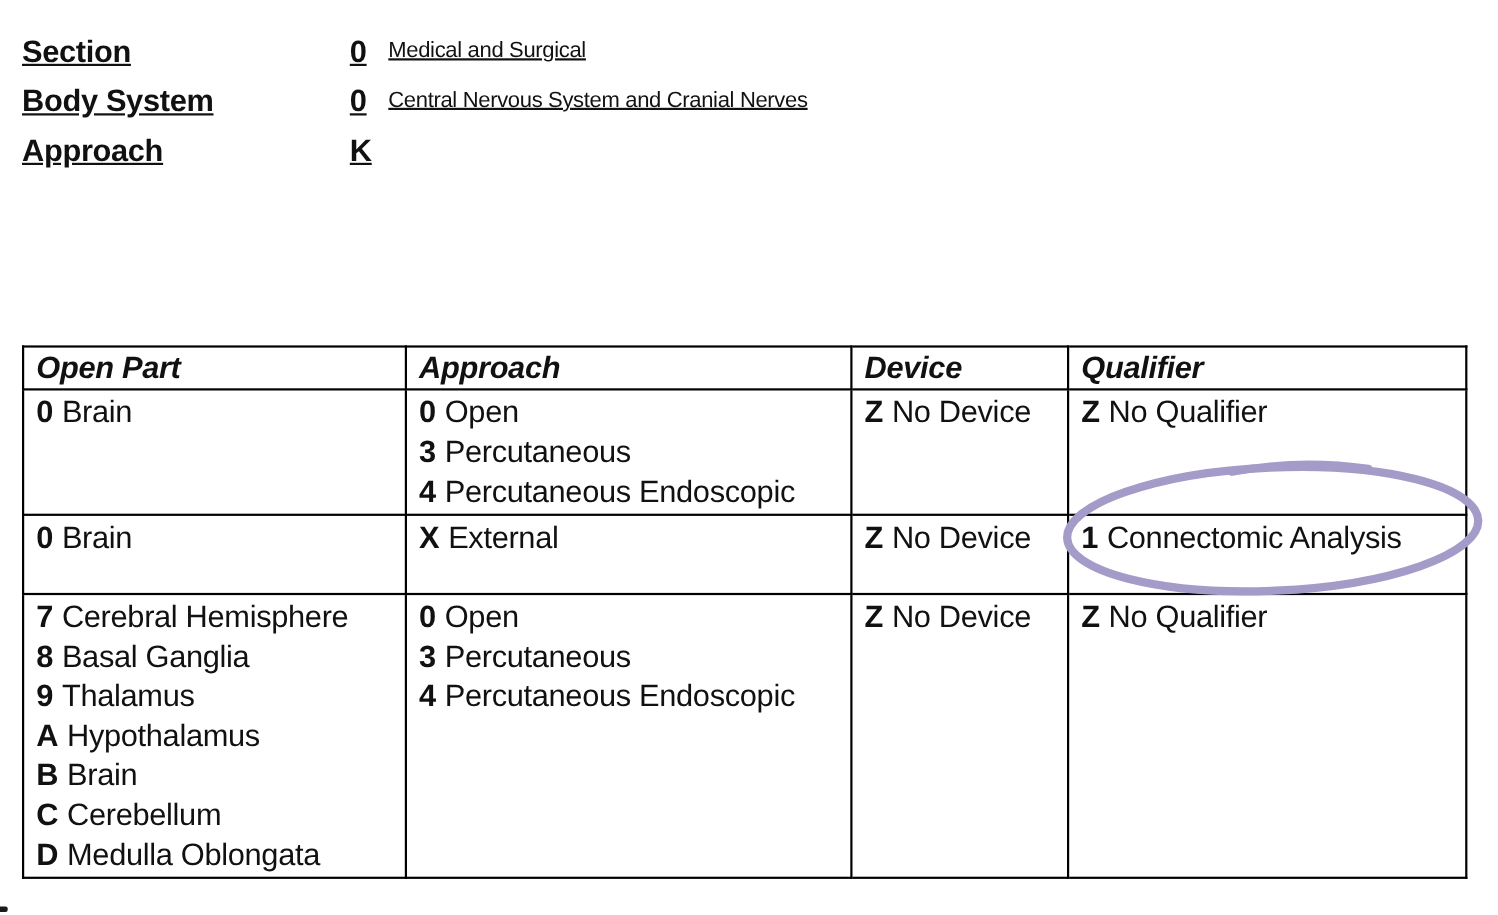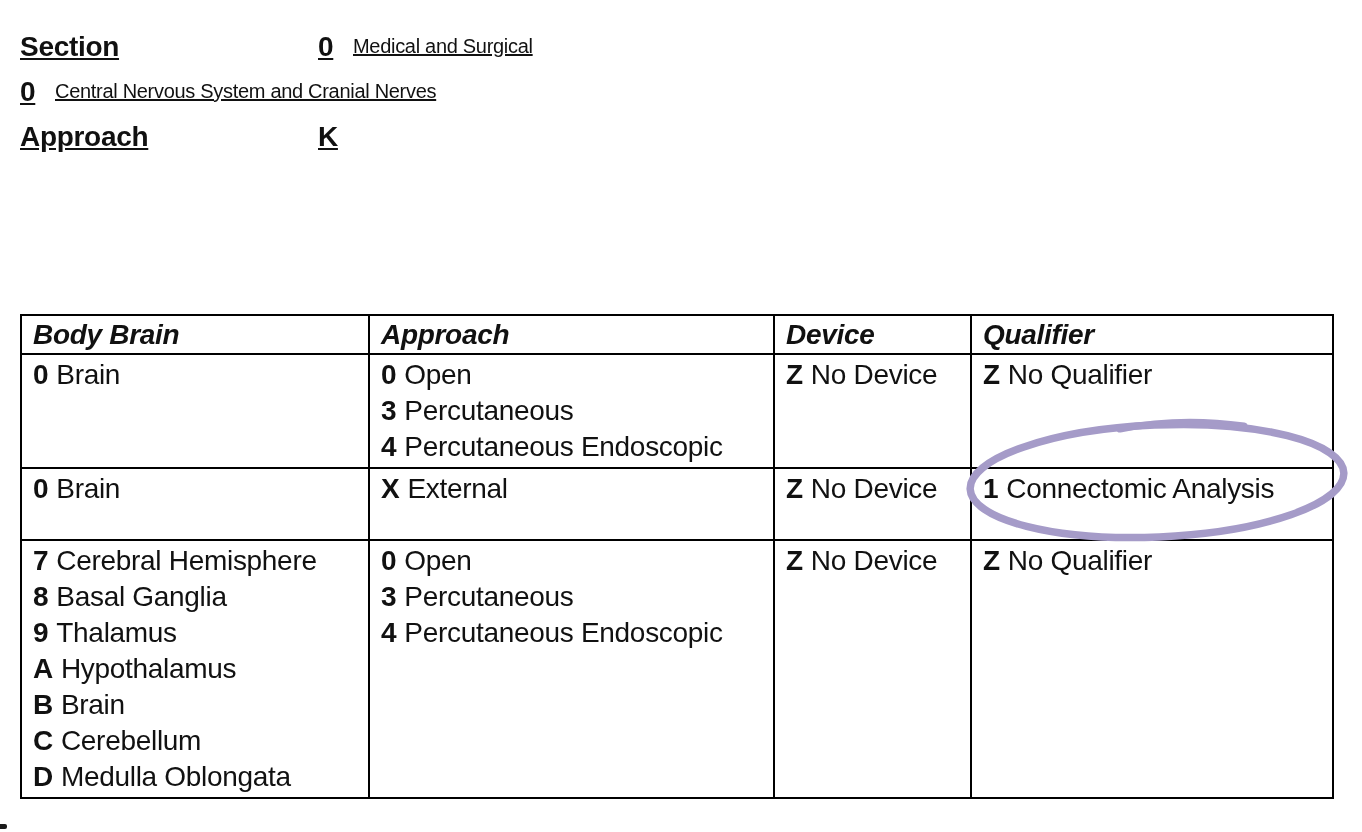--- a/index.html
+++ b/index.html
@@ -101,39 +101,40 @@
 </head>
 <body>
 
 <div class="header-block">
   <div class="hrow">
     <div class="hlabel">Section</div>
     <div class="hcode">0</div>
     <div class="htext">Medical and Surgical</div>
   </div>
   <div class="hrow">
+    <div class="hlabel">Body System</div>
     <div class="hcode">0</div>
     <div class="htext">Central Nervous System and Cranial Nerves</div>
   </div>
   <div class="hrow">
     <div class="hlabel">Approach</div>
     <div class="hcode">K</div>
   </div>
 </div>
 
 <table class="code-table">
   <colgroup>
     <col style="width:348px">
     <col style="width:405px">
     <col style="width:197px">
     <col style="width:362px">
   </colgroup>
   <thead>
     <tr>
-      <th>Body Brain</th>
+      <th>Open Part</th>
       <th>Approach</th>
       <th>Device</th>
       <th>Qualifier</th>
     </tr>
   </thead>
   <tbody id="tbody">
       <tr style="height: 113px;">
         <td>
           <div class="line"><b class="code">0</b><span>Brain</span></div>
         </td>

